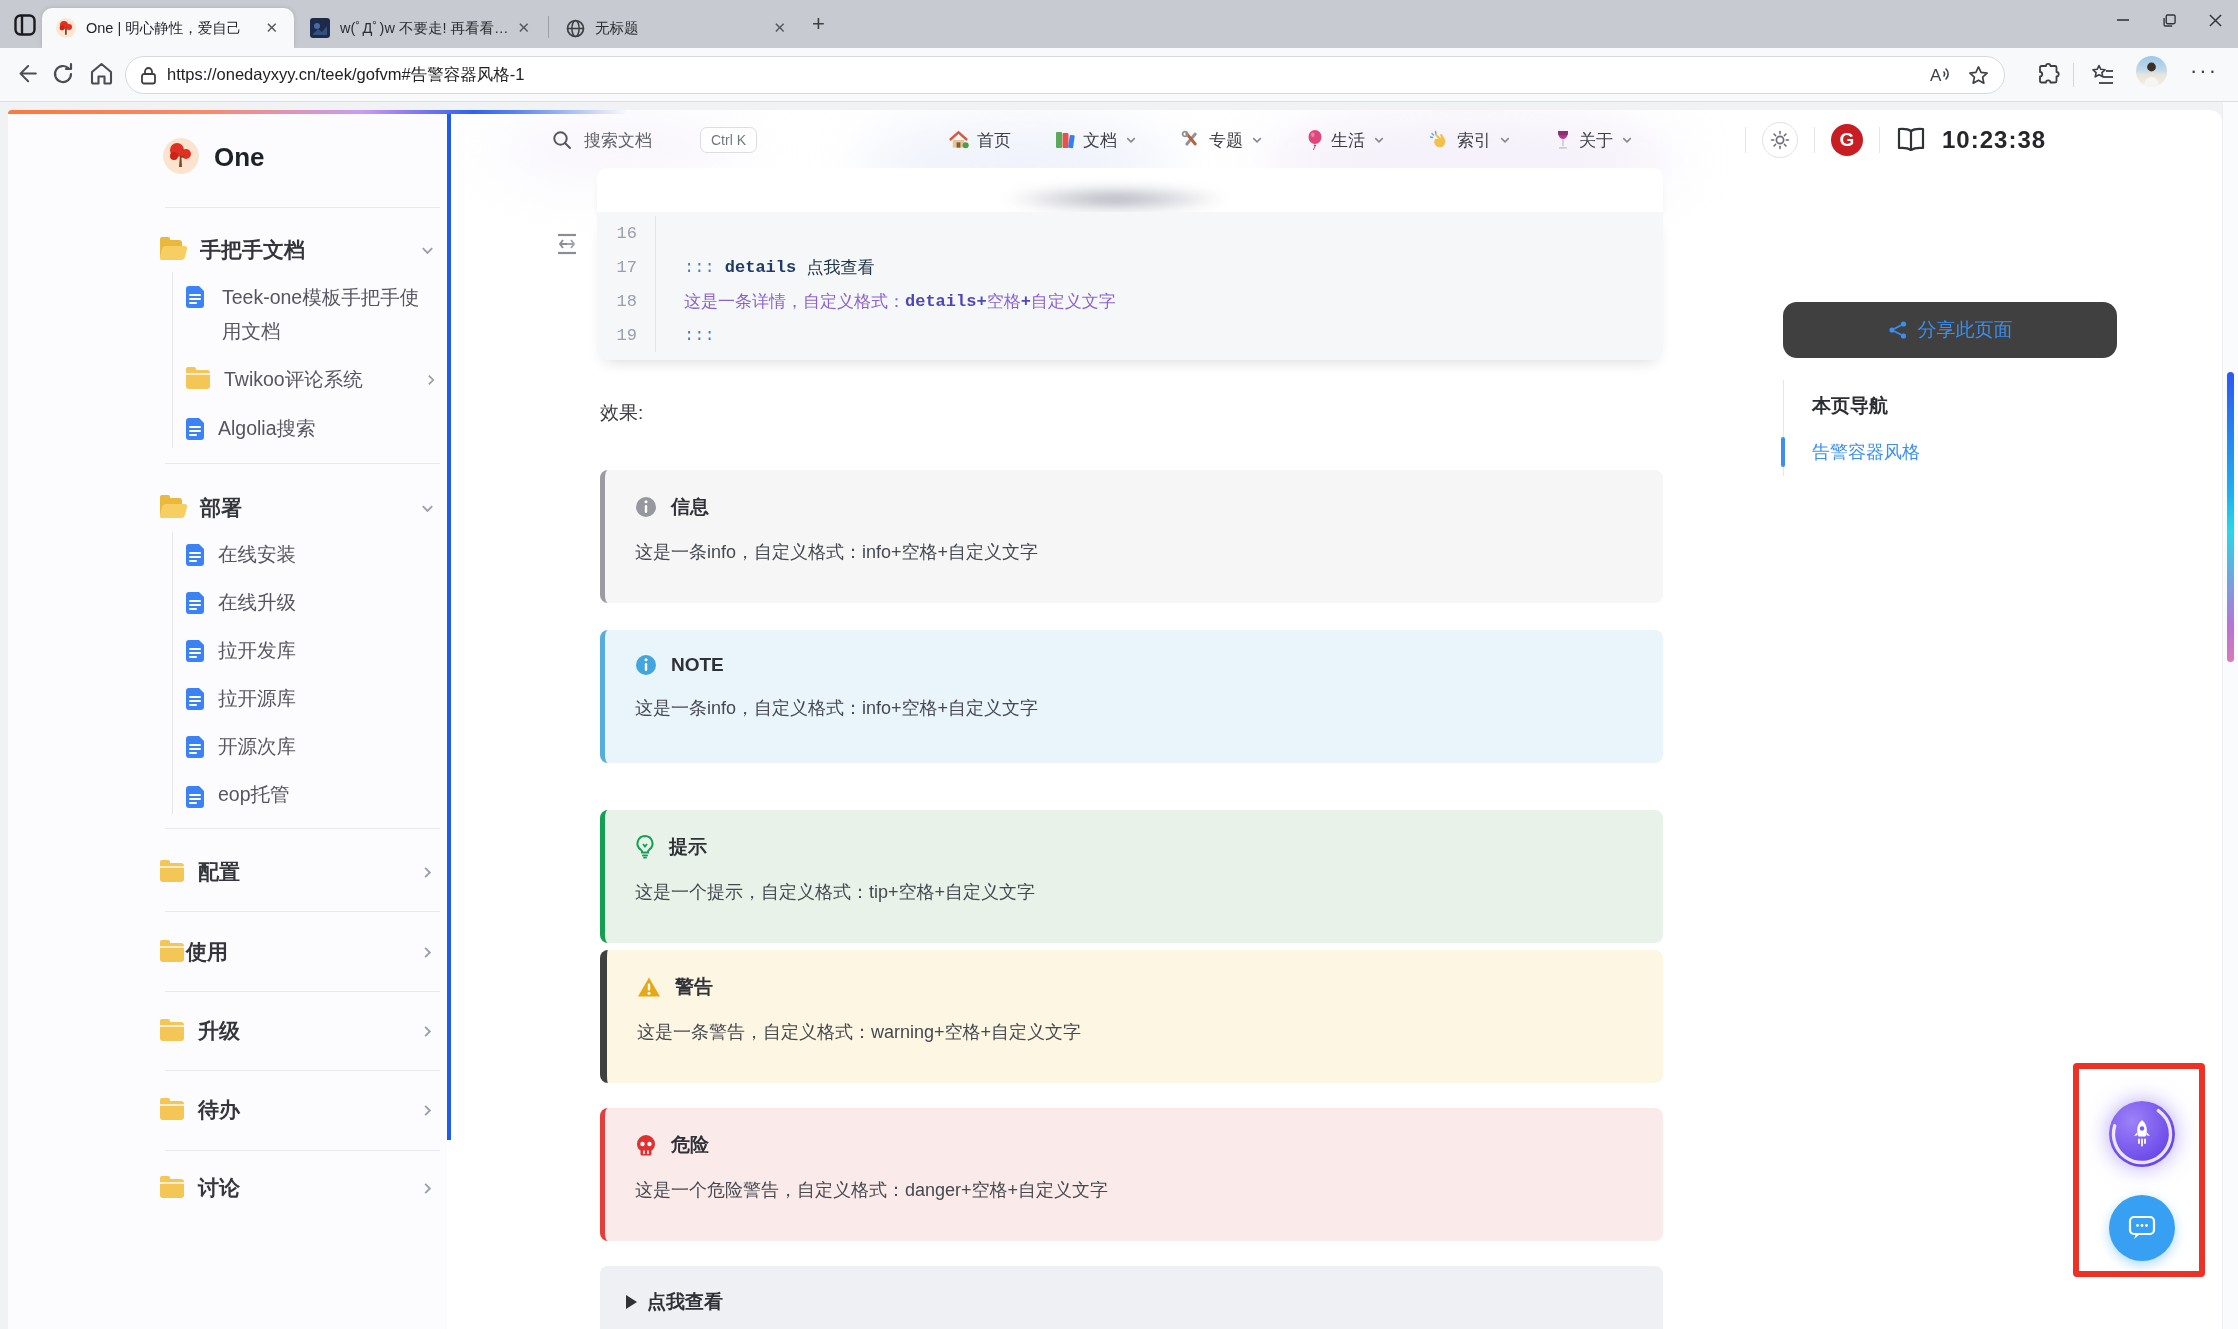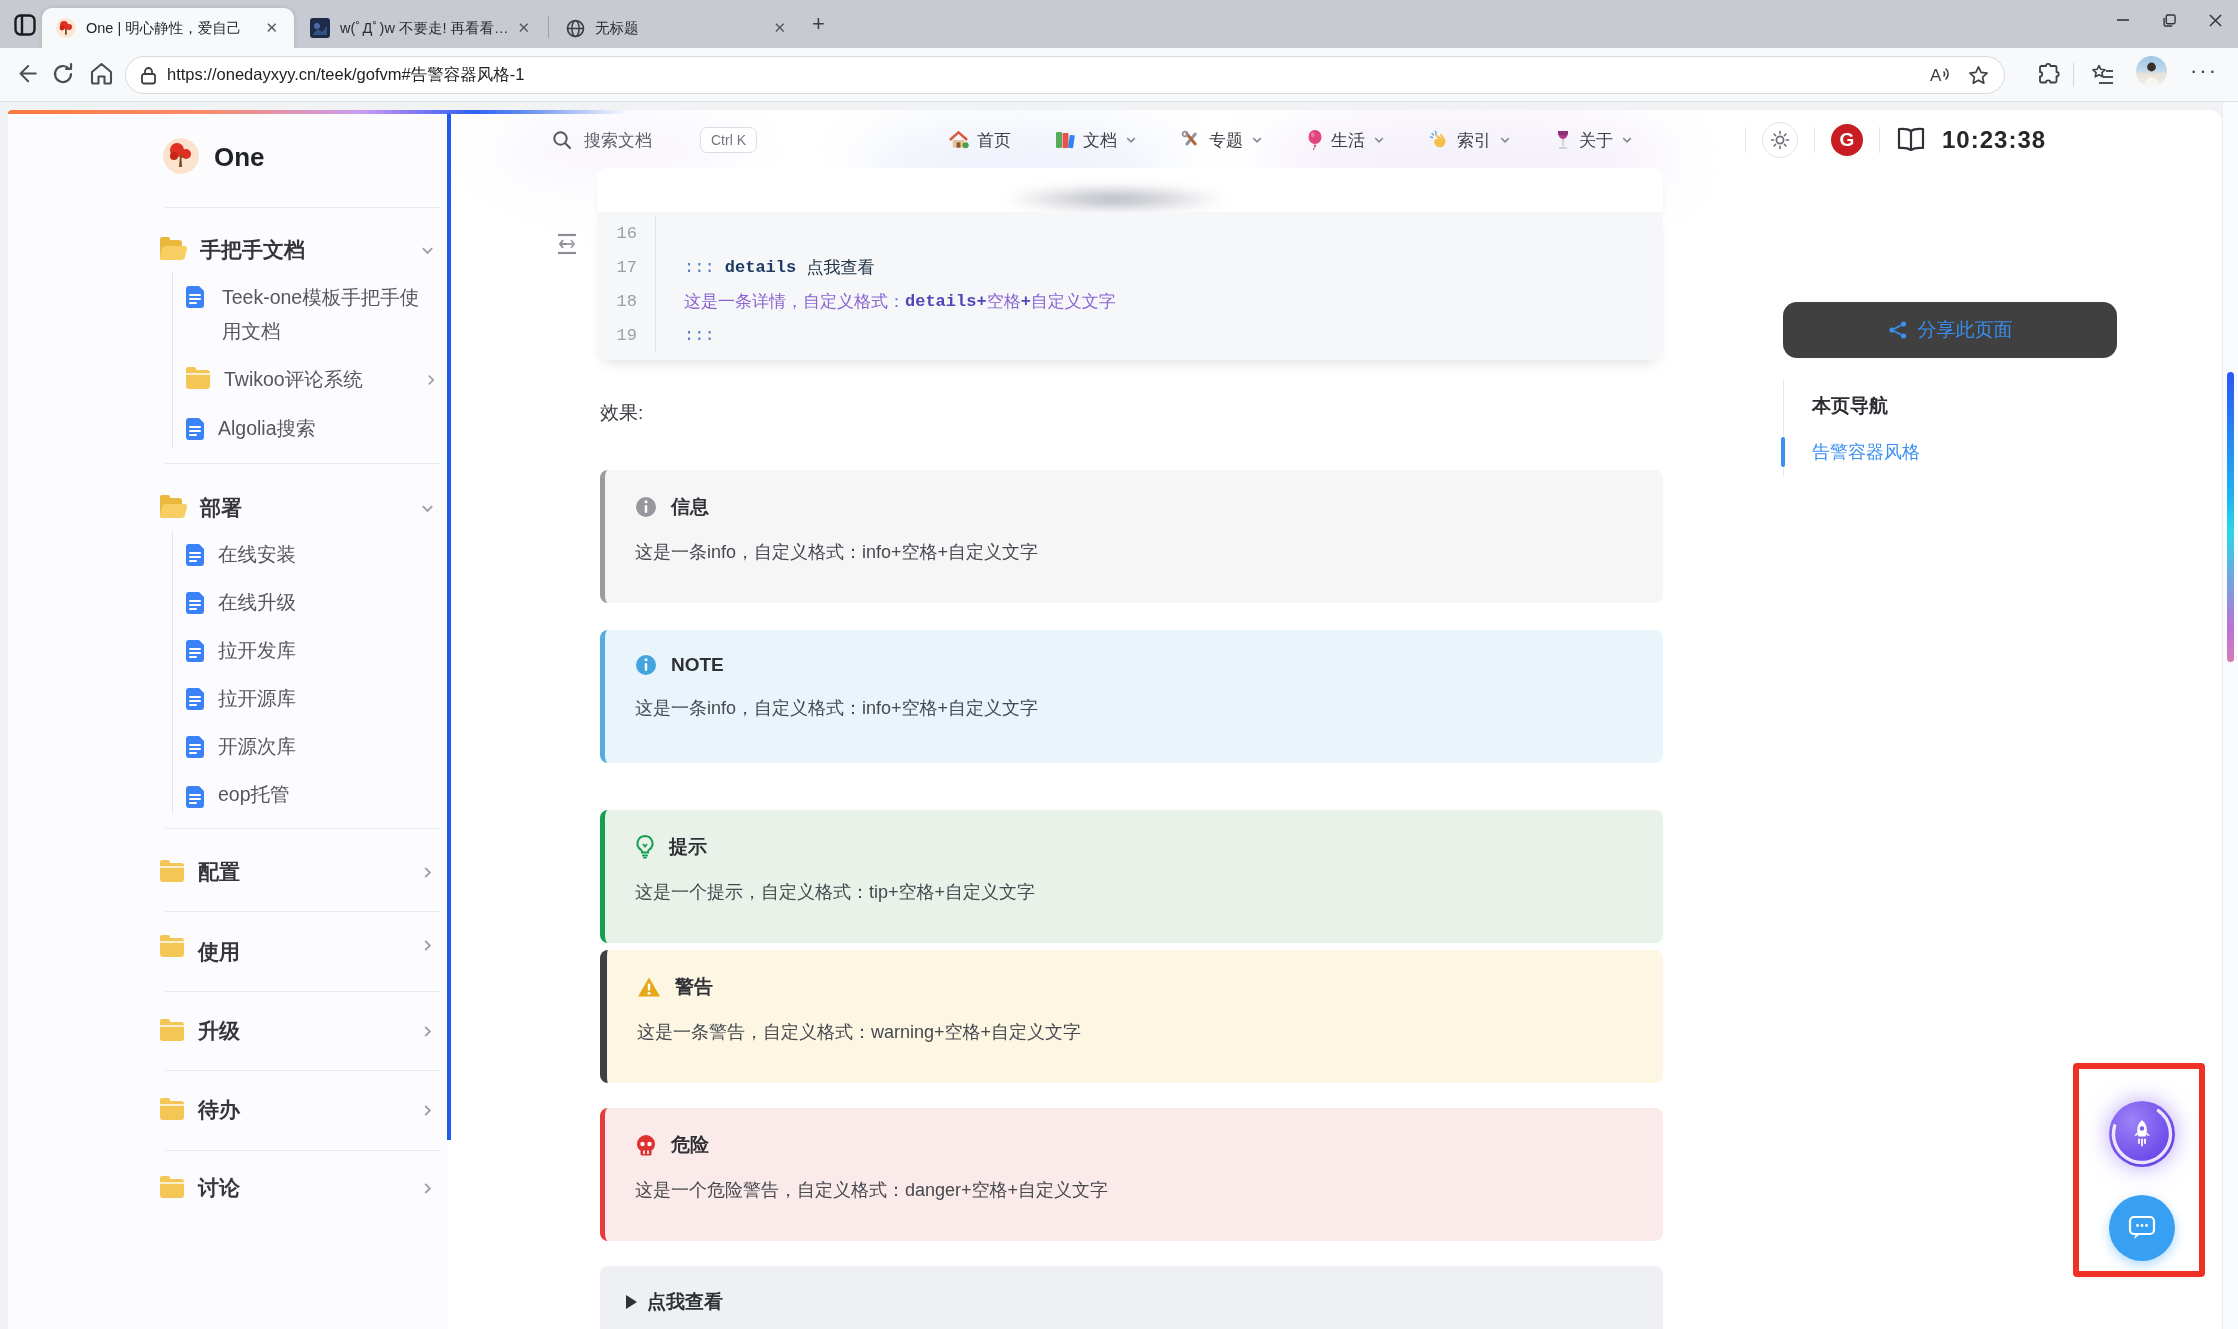--- a/index.html
+++ b/index.html
@@ -384,21 +384,21 @@
     </span>
   <span class="side-sec-label">配置</span>
   <span class="chev" style="margin-left:auto;">
       <svg width="15" height="15" viewBox="0 0 16 16">
         <path d="M5.5 3l5 5-5 5" fill="none" stroke="#9aa0a8" stroke-width="2"></path>
       </svg>
     </span>
 </div>
 <div class="abs hdiv" style="left:165px;top:911px;width:275px;"></div>
 
-<div class="abs" style="left:160px;top:938px;display:flex;gap:14px;width:275px;">
+<div class="abs" style="left:160px;top:938px;display:flex;align-items:center;gap:2px;width:275px;">
   <span class="folder-cls">
       <span class="back"></span>
       <span class="tab"></span>
       <span class="lip"></span>
     </span>
   <span class="side-sec-label">使用</span>
   <span class="chev" style="margin-left:auto;">
       <svg width="15" height="15" viewBox="0 0 16 16">
         <path d="M5.5 3l5 5-5 5" fill="none" stroke="#9aa0a8" stroke-width="2"></path>
       </svg>

